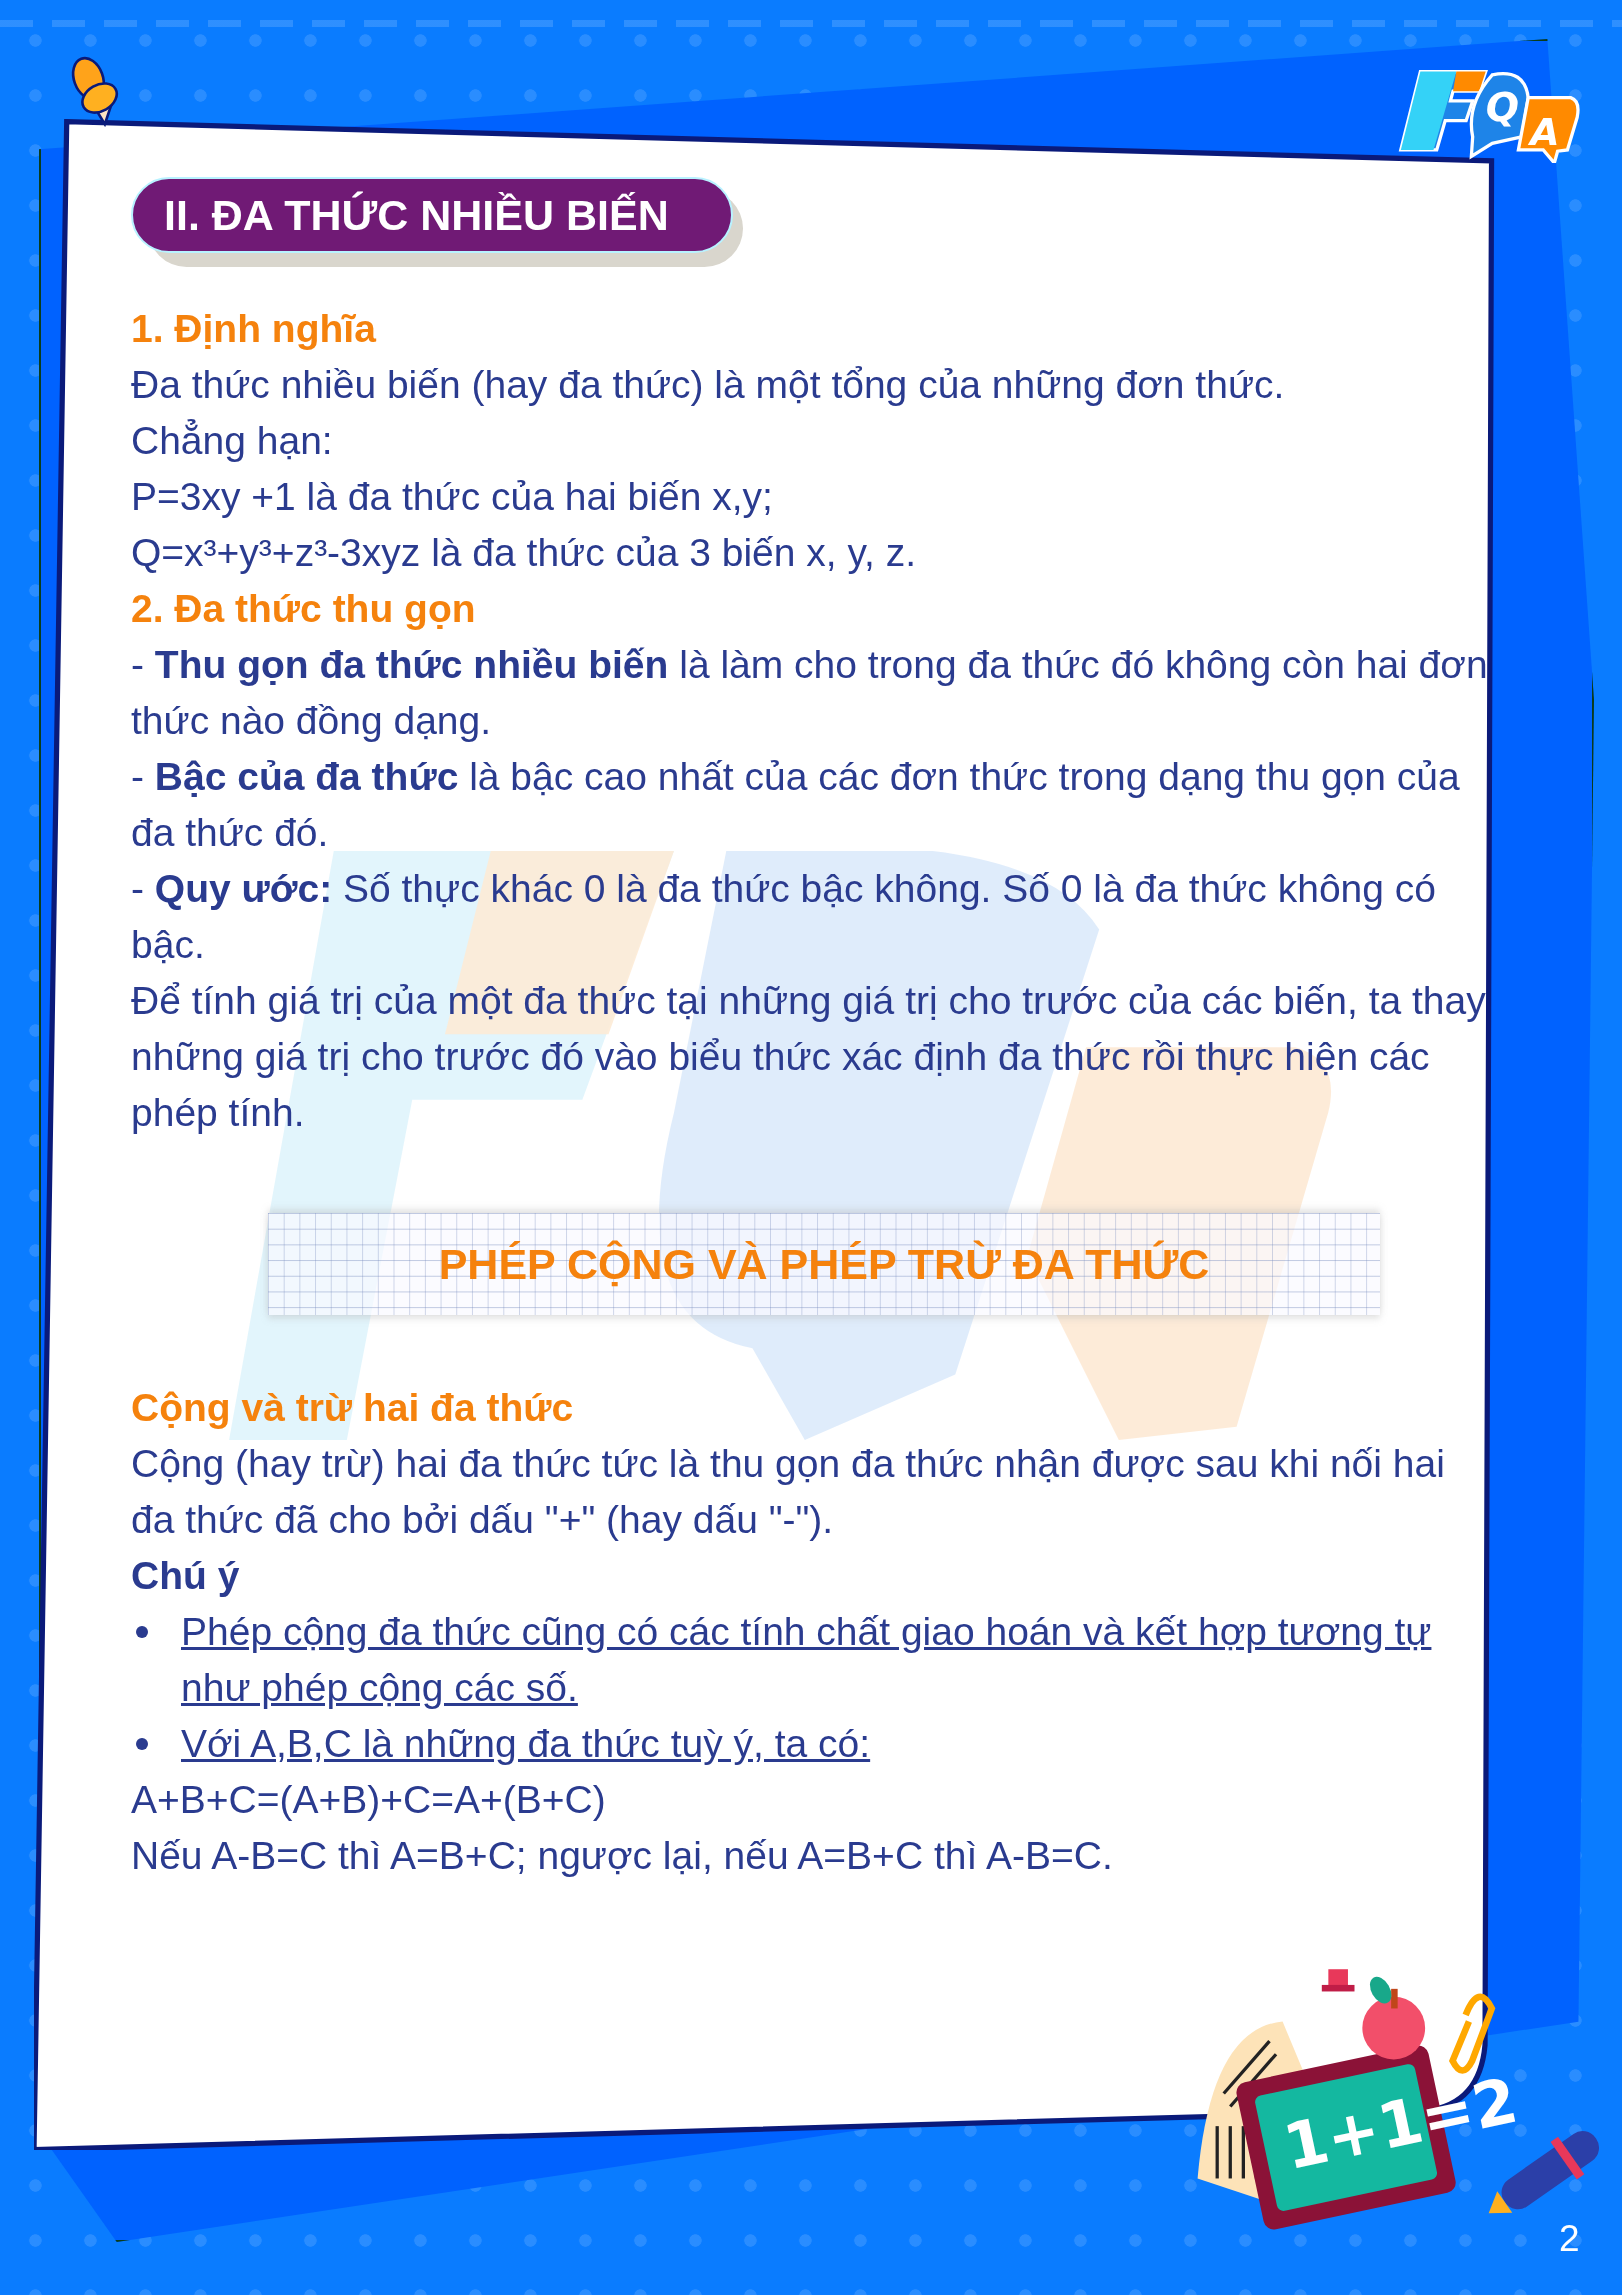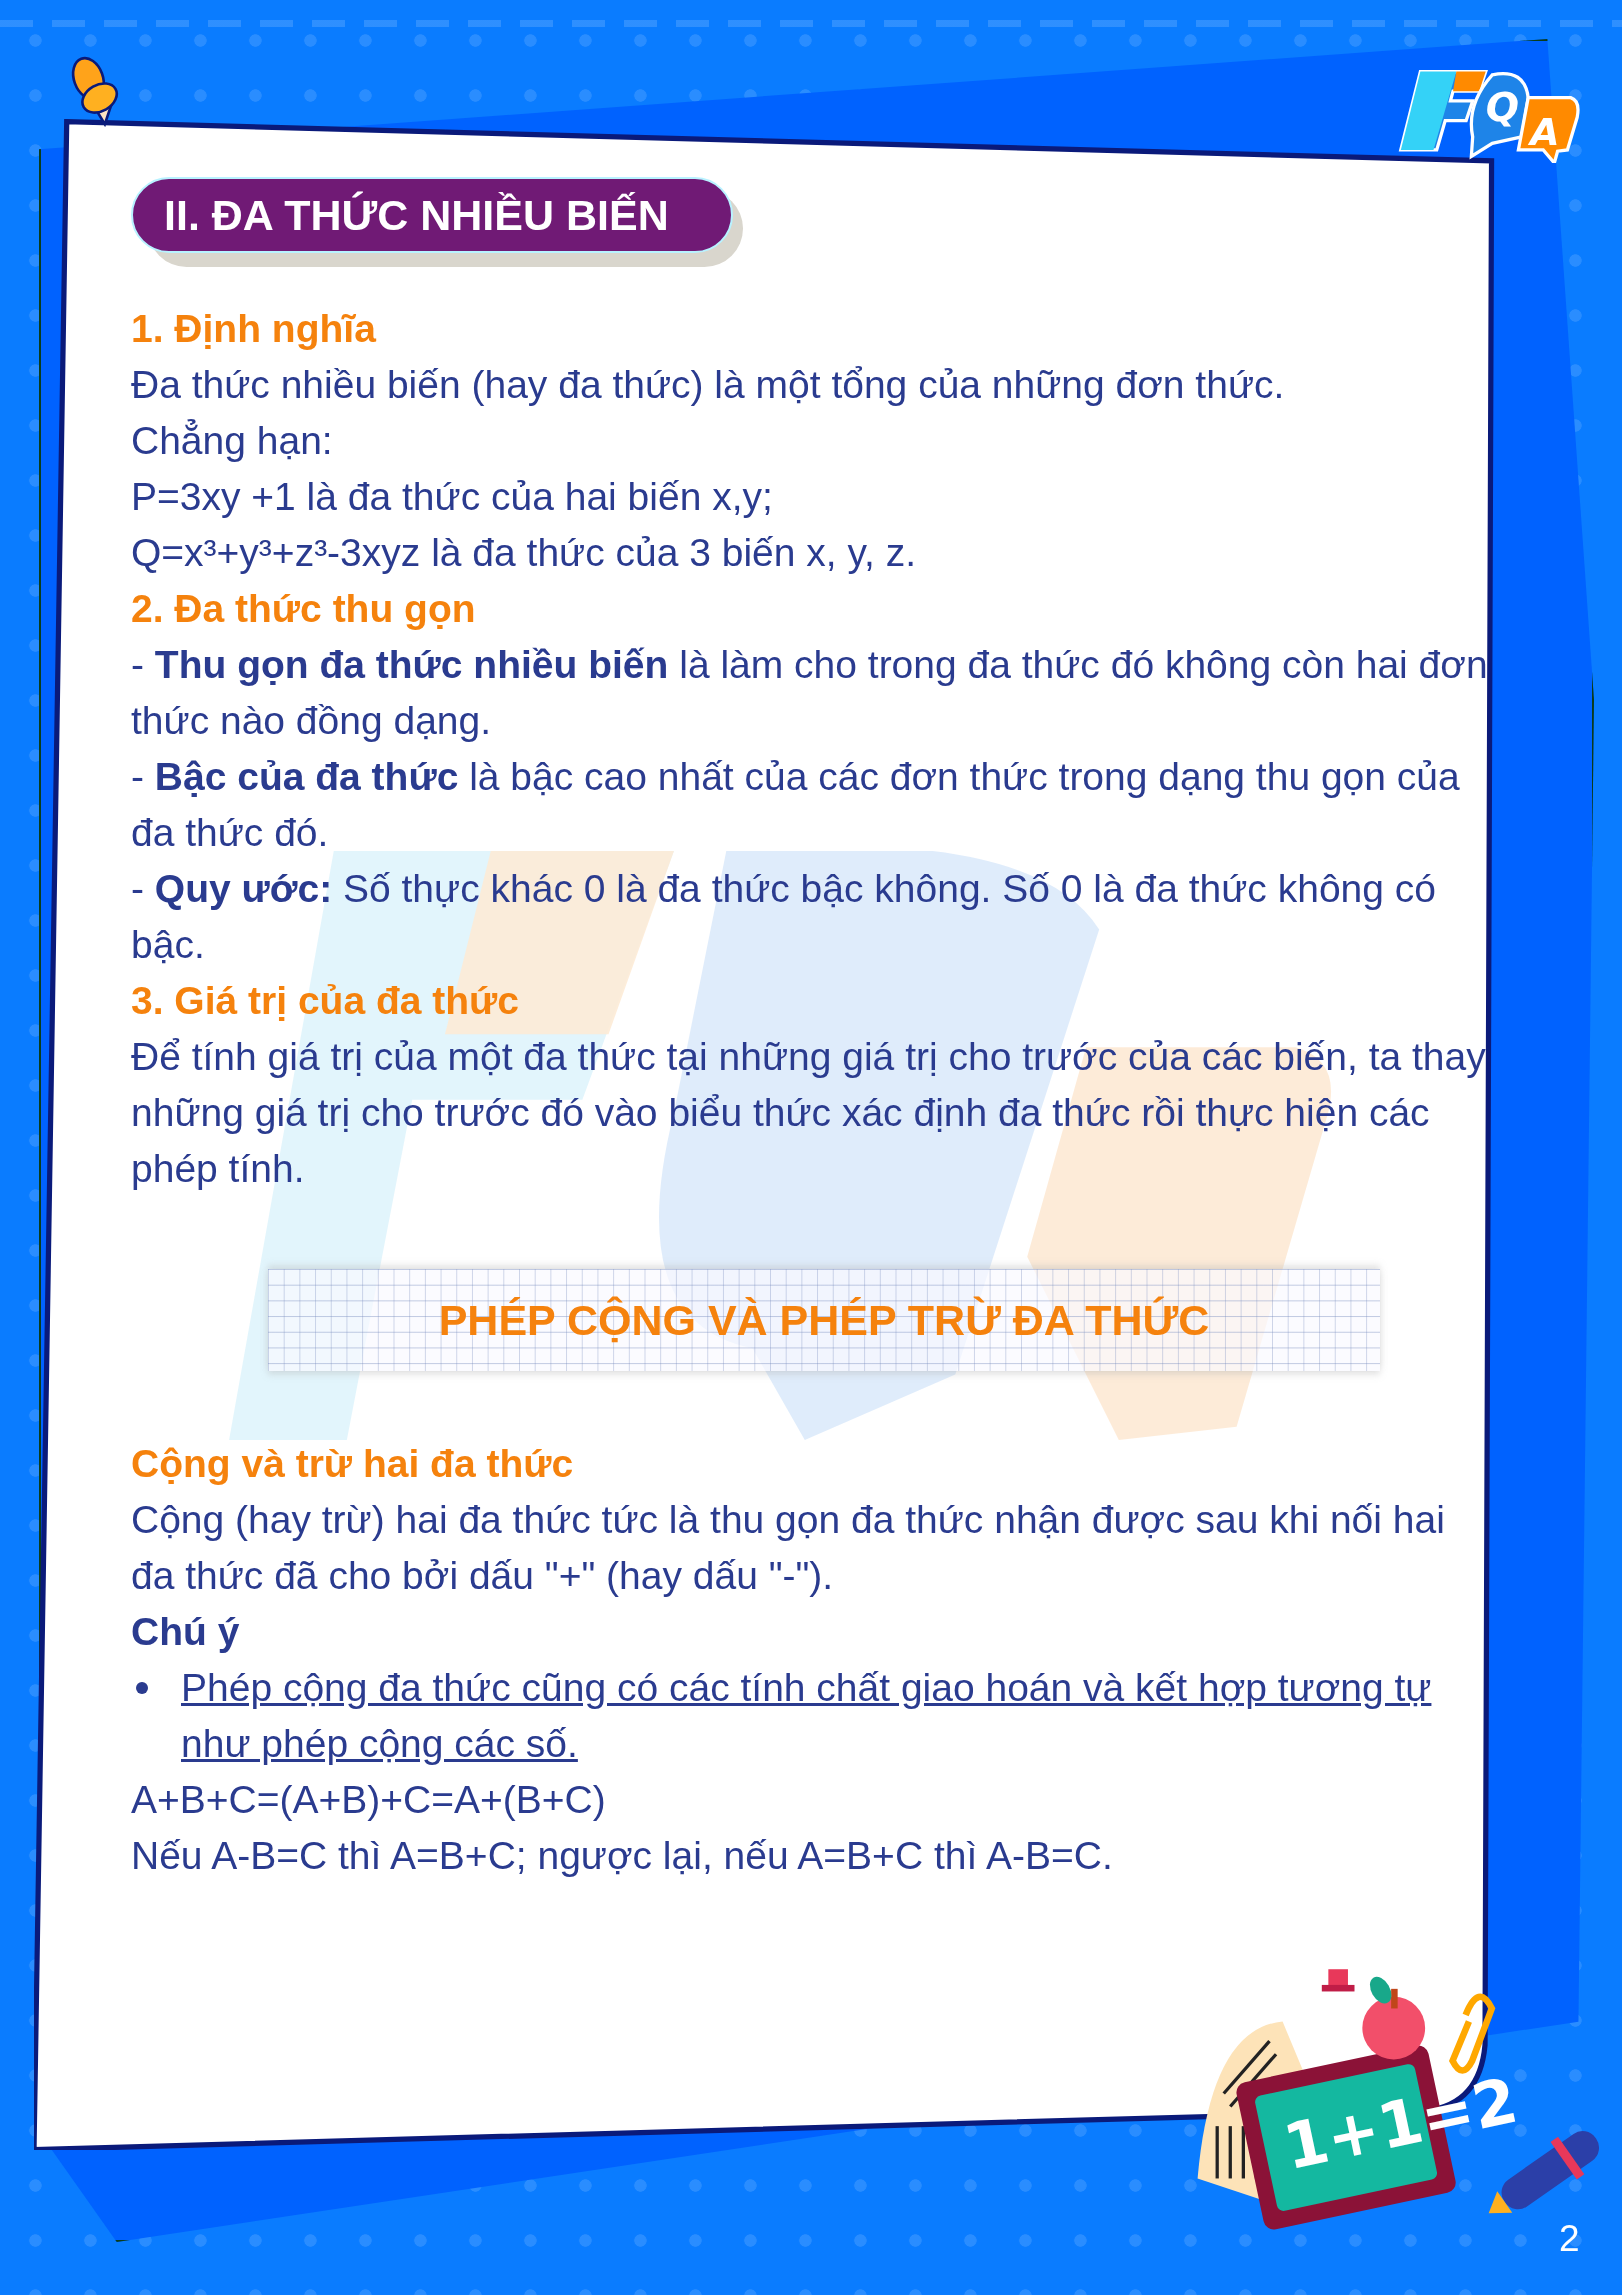--- a/index.html
+++ b/index.html
@@ -121,33 +121,33 @@
   <p class="p">Đa thức nhiều biến (hay đa thức) là một tổng của những đơn thức.</p>
   <p class="p">Chẳng hạn:</p>
   <p class="p">P=3xy +1 là đa thức của hai biến x,y;</p>
   <p class="p">Q=x³+y³+z³-3xyz là đa thức của 3 biến x, y, z.</p>
 
   <p class="p h-orange">2. Đa thức thu gọn</p>
   <p class="p"><span>- </span><span class="b">Thu gọn đa thức nhiều biến</span><span> là làm cho trong đa thức đó không còn hai đơn thức nào đồng dạng.</span></p>
   <p class="p"><span>- </span><span class="b">Bậc của đa thức</span><span> là bậc cao nhất của các đơn thức trong dạng thu gọn của đa thức đó.</span></p>
   <p class="p"><span>- </span><span class="b">Quy ước:</span><span> Số thực khác 0 là đa thức bậc không. Số 0 là đa thức không có bậc.</span></p>
 
-  <p class="p h-orange">3. Giá trị của đa thức</p>
   <p class="p">Để tính giá trị của một đa thức tại những giá trị cho trước của các biến, ta thay những giá trị cho trước đó vào biểu thức xác định đa thức rồi thực hiện các phép tính.</p>
 
   <div class="banner">
     <span>PHÉP CỘNG VÀ PHÉP TRỪ ĐA THỨC</span>
   </div>
 
   <div class="after-banner">
     <p class="p h-orange">Cộng và trừ hai đa thức</p>
     <p class="p">Cộng (hay trừ) hai đa thức tức là thu gọn đa thức nhận được sau khi nối hai đa thức đã cho bởi dấu "+" (hay dấu "-").</p>
     <p class="p b">Chú ý</p>
     <ul class="notes">
       <li>Phép cộng đa thức cũng có các tính chất giao hoán và kết hợp tương tự như phép cộng các số.</li>
+      <li>Với A,B,C là những đa thức tuỳ ý, ta có:</li>
     </ul>
     <p class="p">A+B+C=(A+B)+C=A+(B+C)</p>
     <p class="p">Nếu A-B=C thì A=B+C; ngược lại, nếu A=B+C thì A-B=C.</p>
   </div>
 </div>
 
 <svg class="deco" viewBox="0 0 690 520">
   <g>
     <path d="M40,380 Q60,150 170,140 L220,260 L160,420 Z" fill="#fde3b8"></path>
     <g stroke="#222" stroke-width="5">

